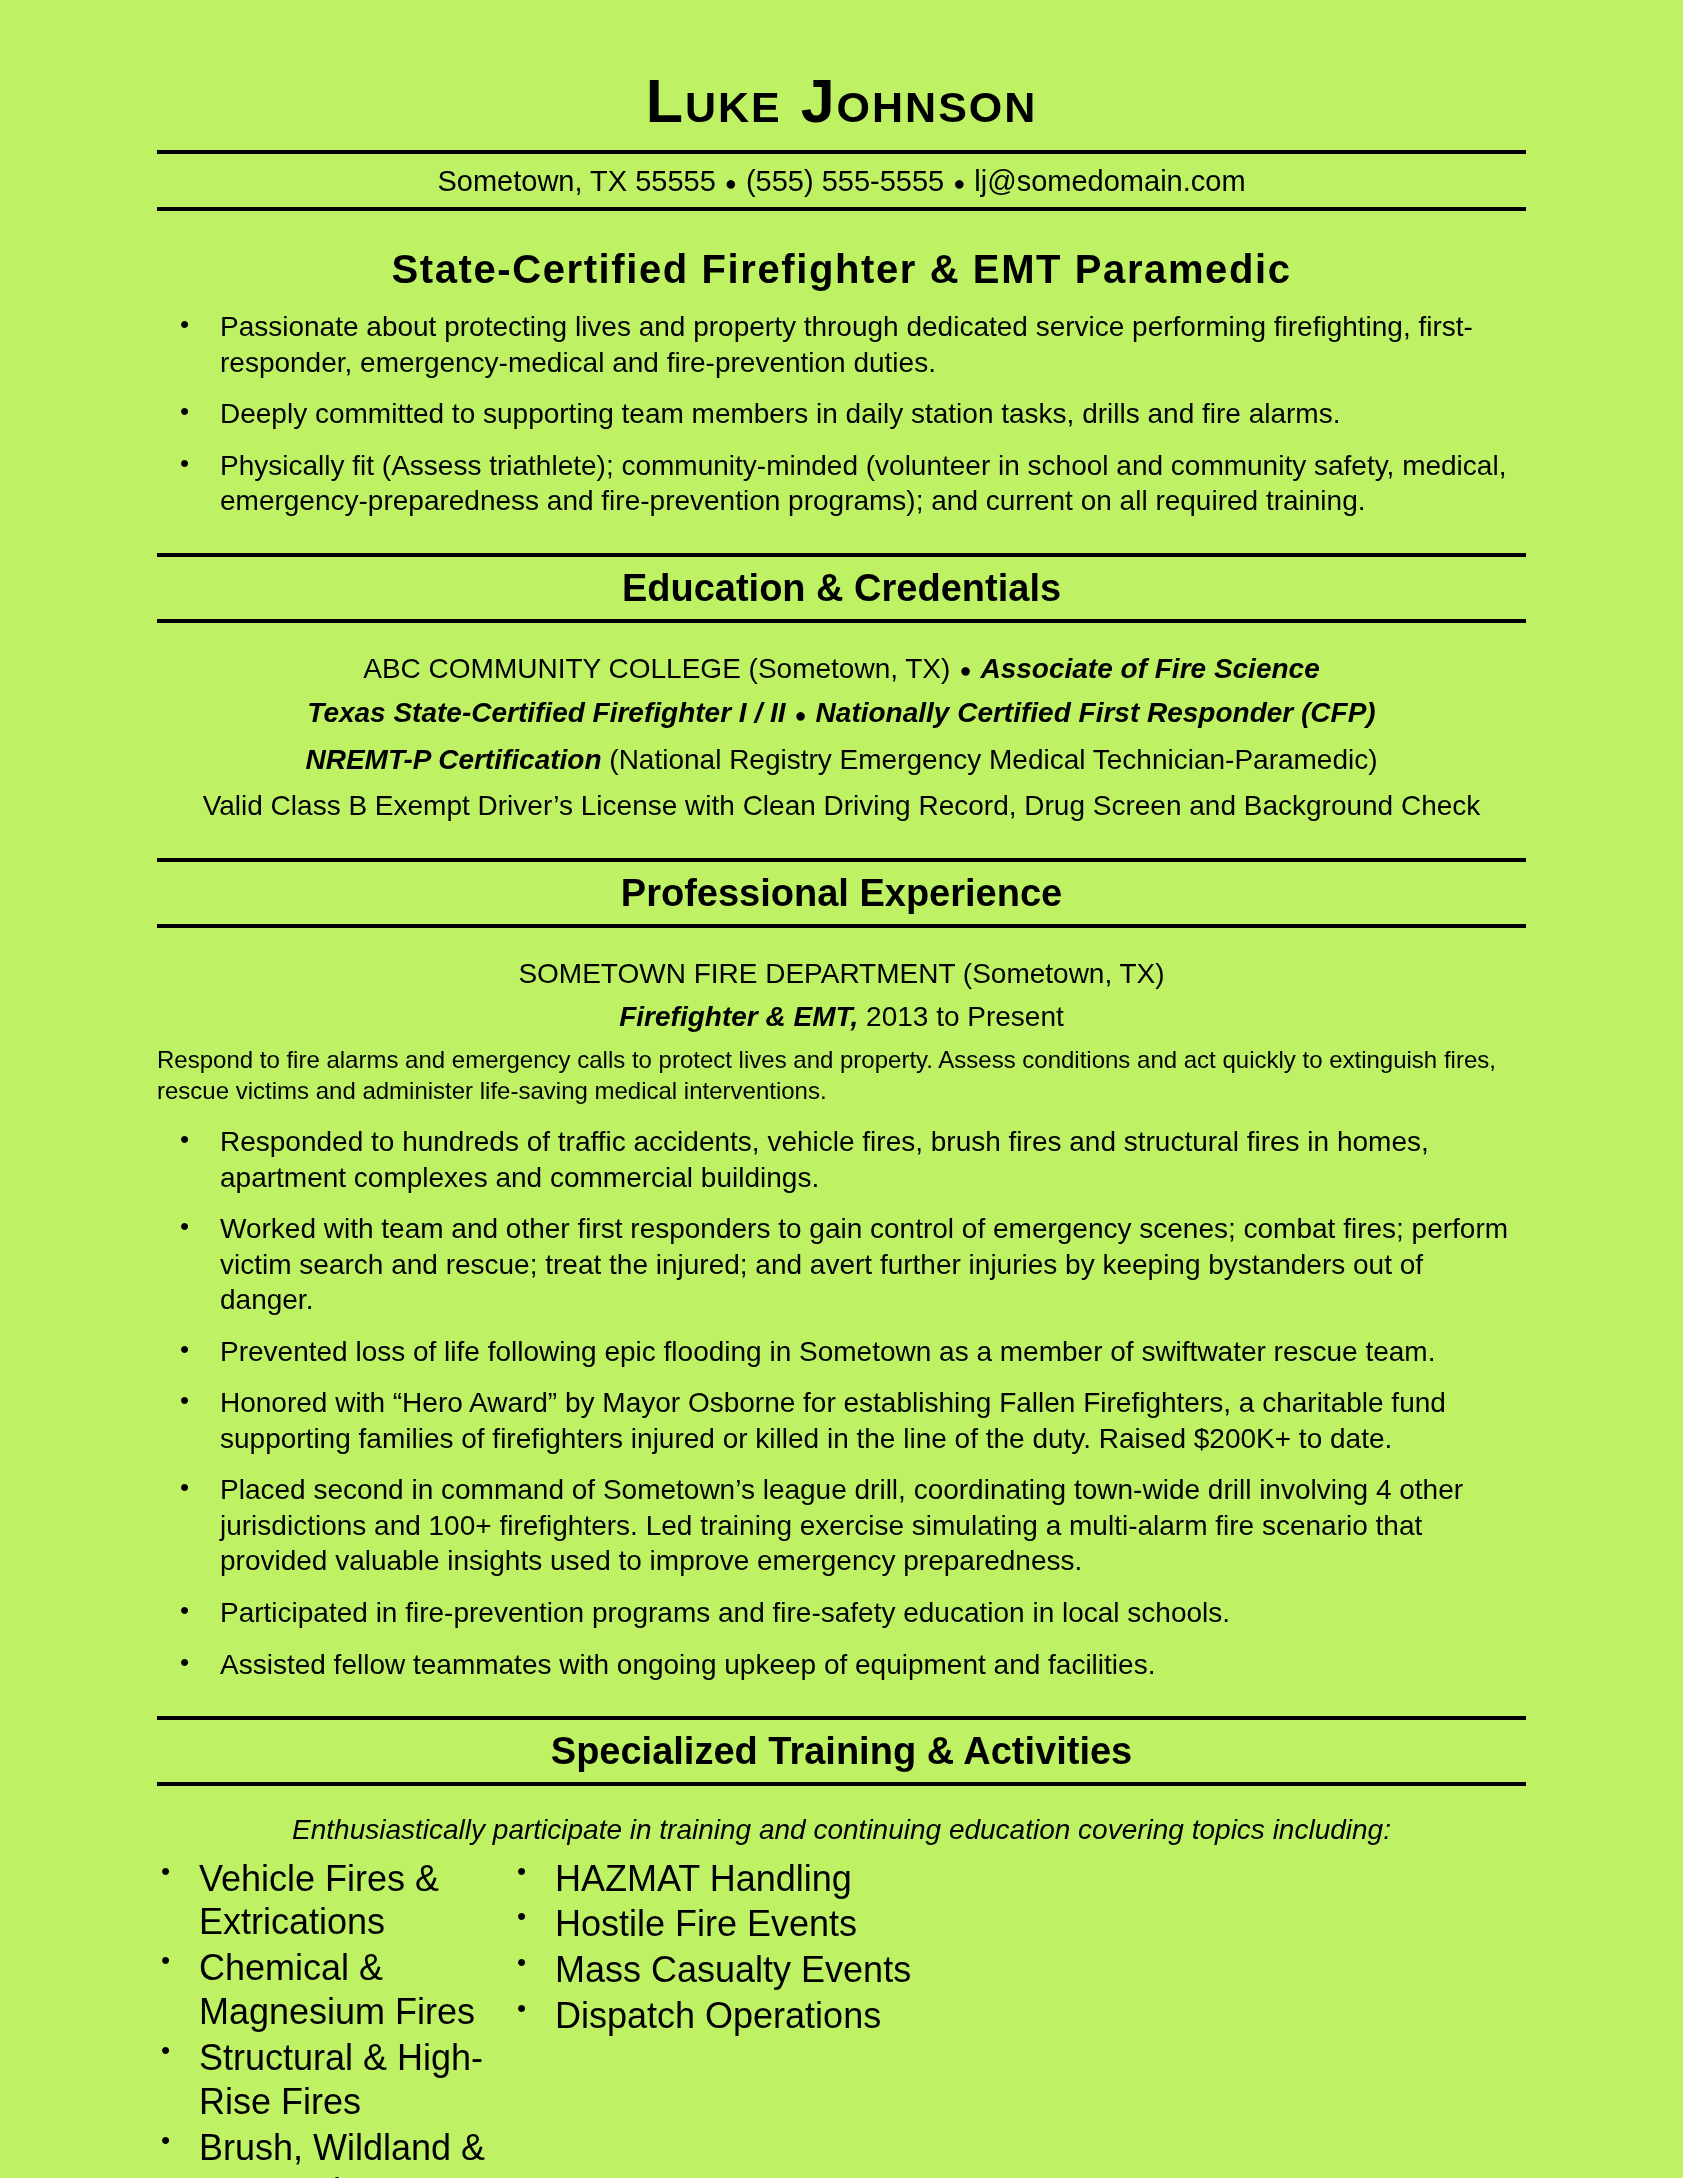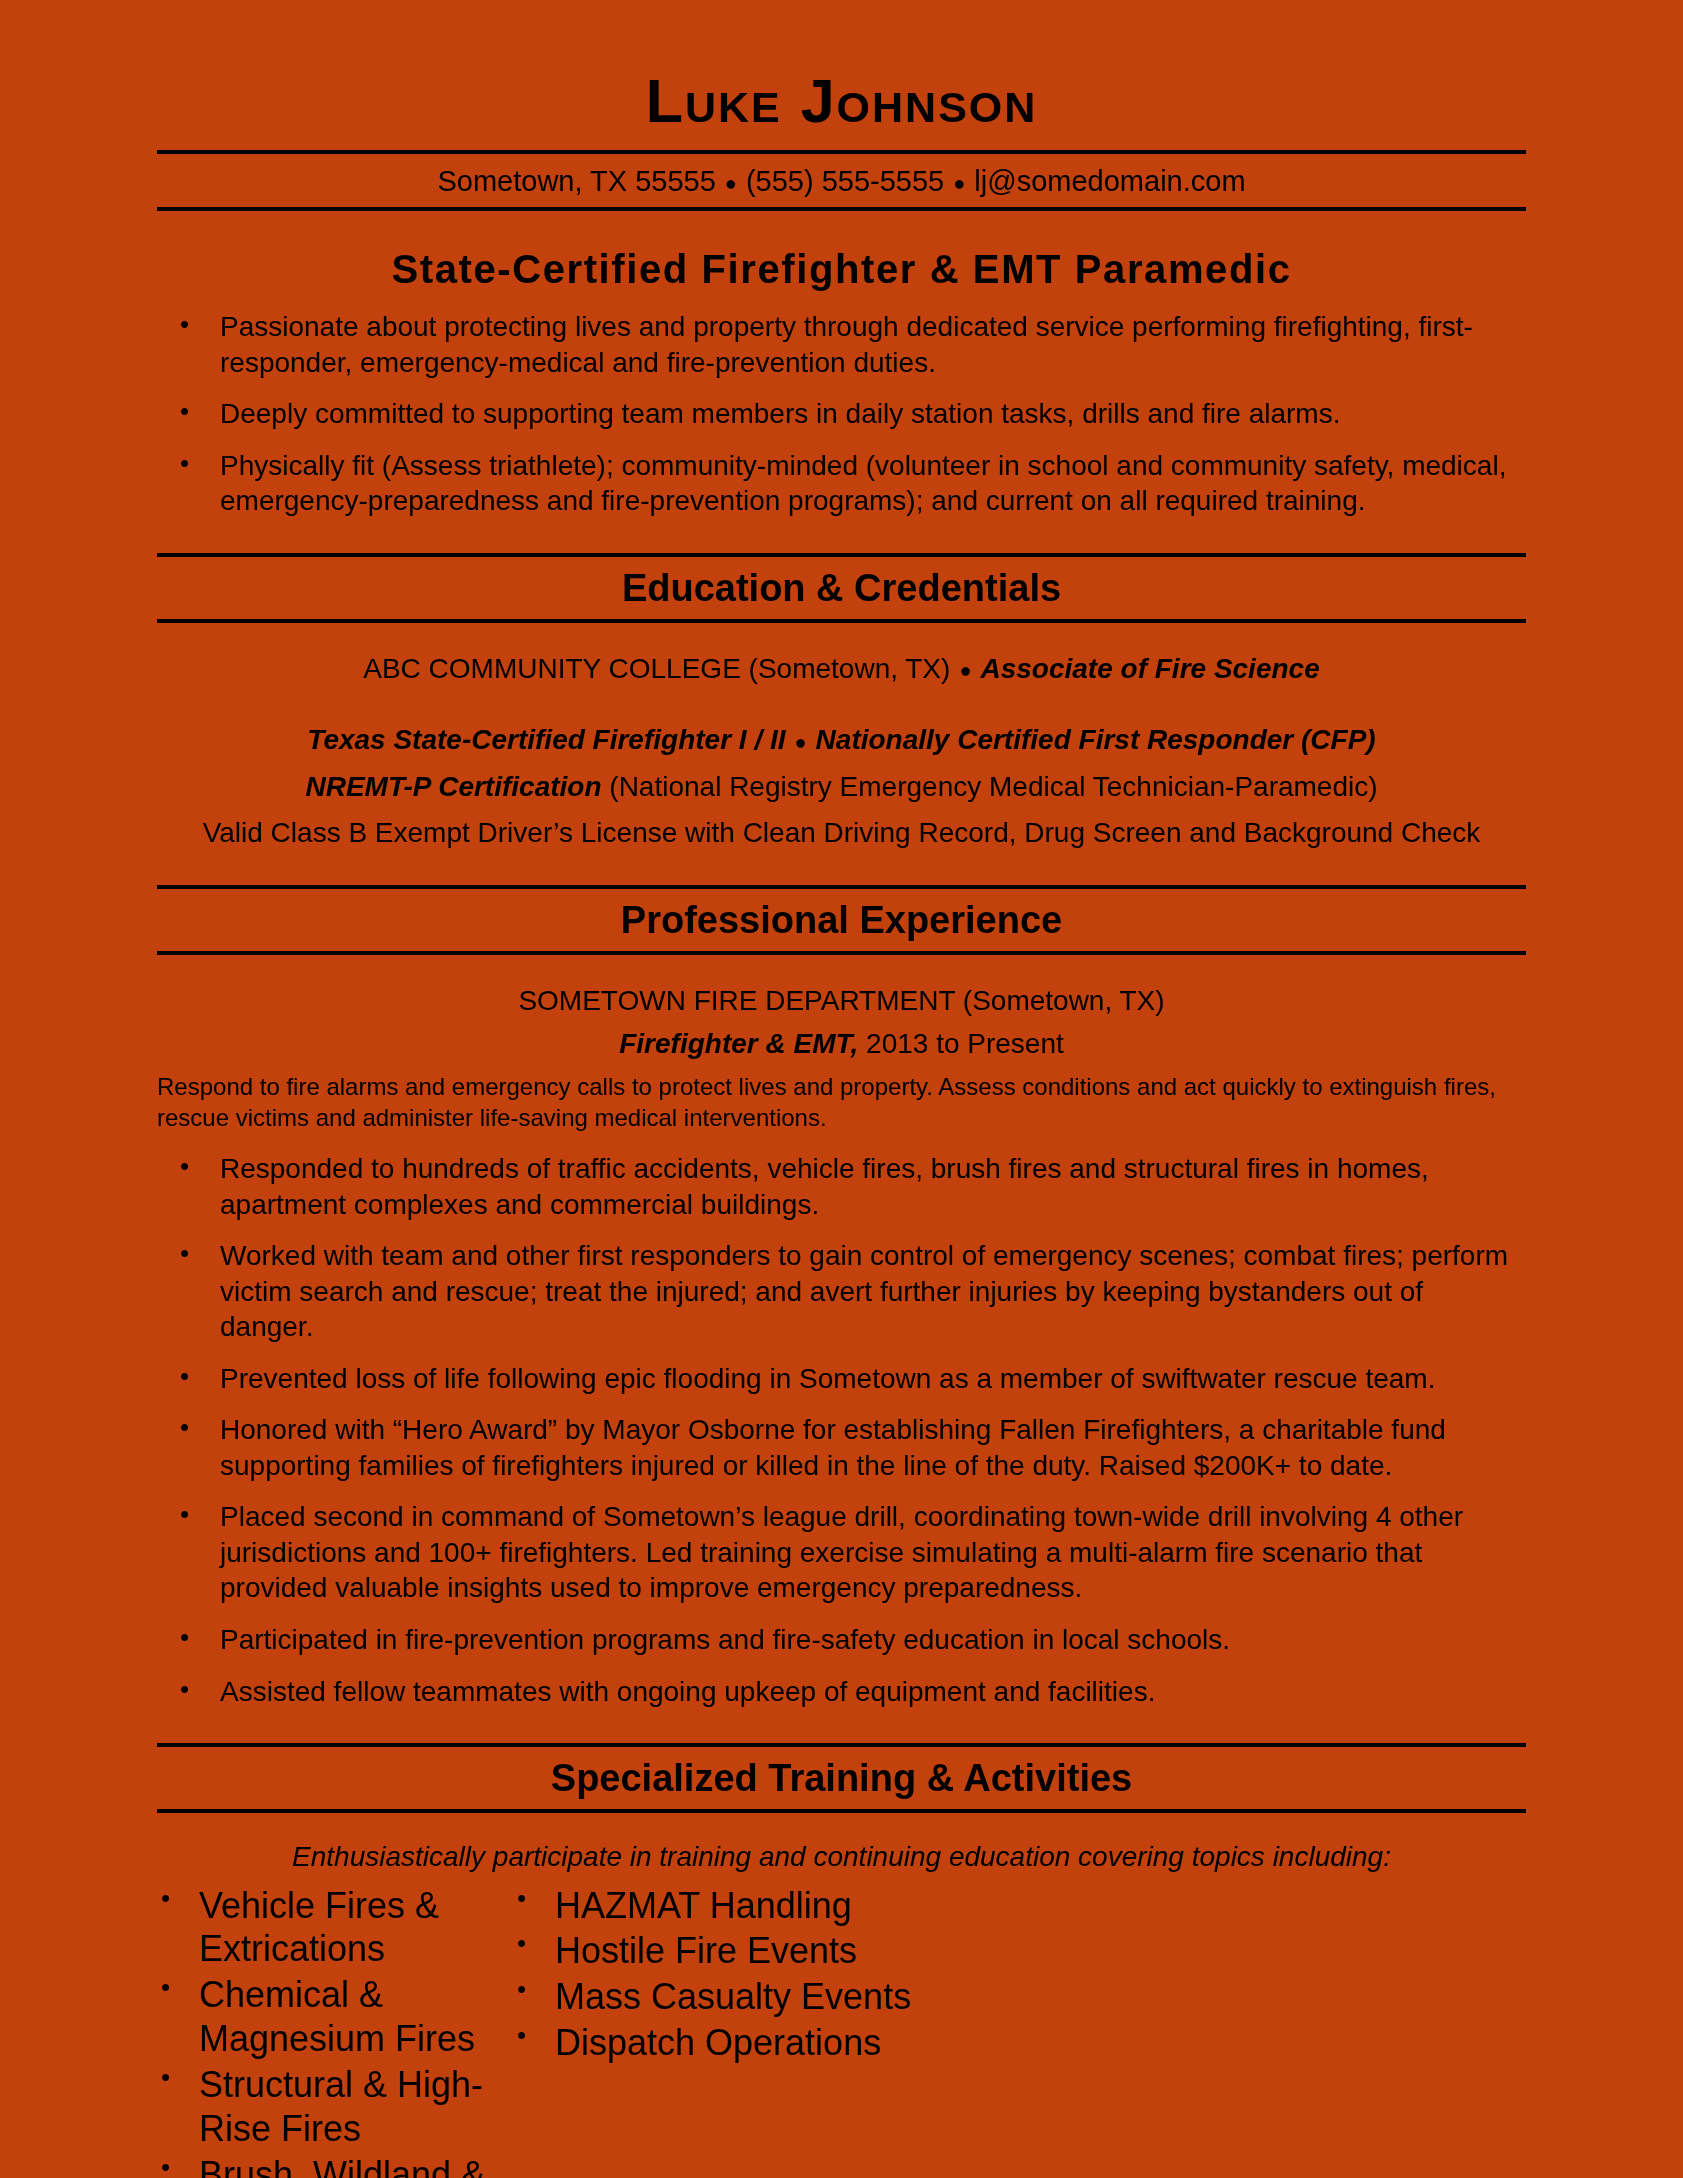--- a/index.html
+++ b/index.html
@@ -14,21 +14,21 @@
     color: #000000;
     -webkit-font-smoothing: antialiased;
   }
 
   .page {
     position: relative;
     width: 1683px;
     height: 2178px;
     box-sizing: border-box;
     padding: 0 157px;
-    background: #c2410c;
+    background: #bef264;
     overflow: hidden;
   }
 
   
   .name {
     text-align: center;
     font-size: 61px;
     font-weight: bold;
     font-variant: small-caps;
     letter-spacing: 2px;
@@ -103,21 +103,21 @@
 
   .summary-list { margin-top: 4px; }
 
   
   .edu-line {
     text-align: center;
     font-size: 28px;
     line-height: 1.3;
   }
   .edu-line.first { margin-top: 28px; }
-  .edu-line.gap { margin-top: 35px; }
+  .edu-line.gap { margin-top: 8px; }
   .edu-line.small-gap { margin-top: 10px; }
   .edu-line .sep {
     font-size: 20px;
     vertical-align: middle;
     padding: 0 9px;
   }
   b, .b { font-weight: bold; font-style: italic; }
 
   
   .exp-company {

